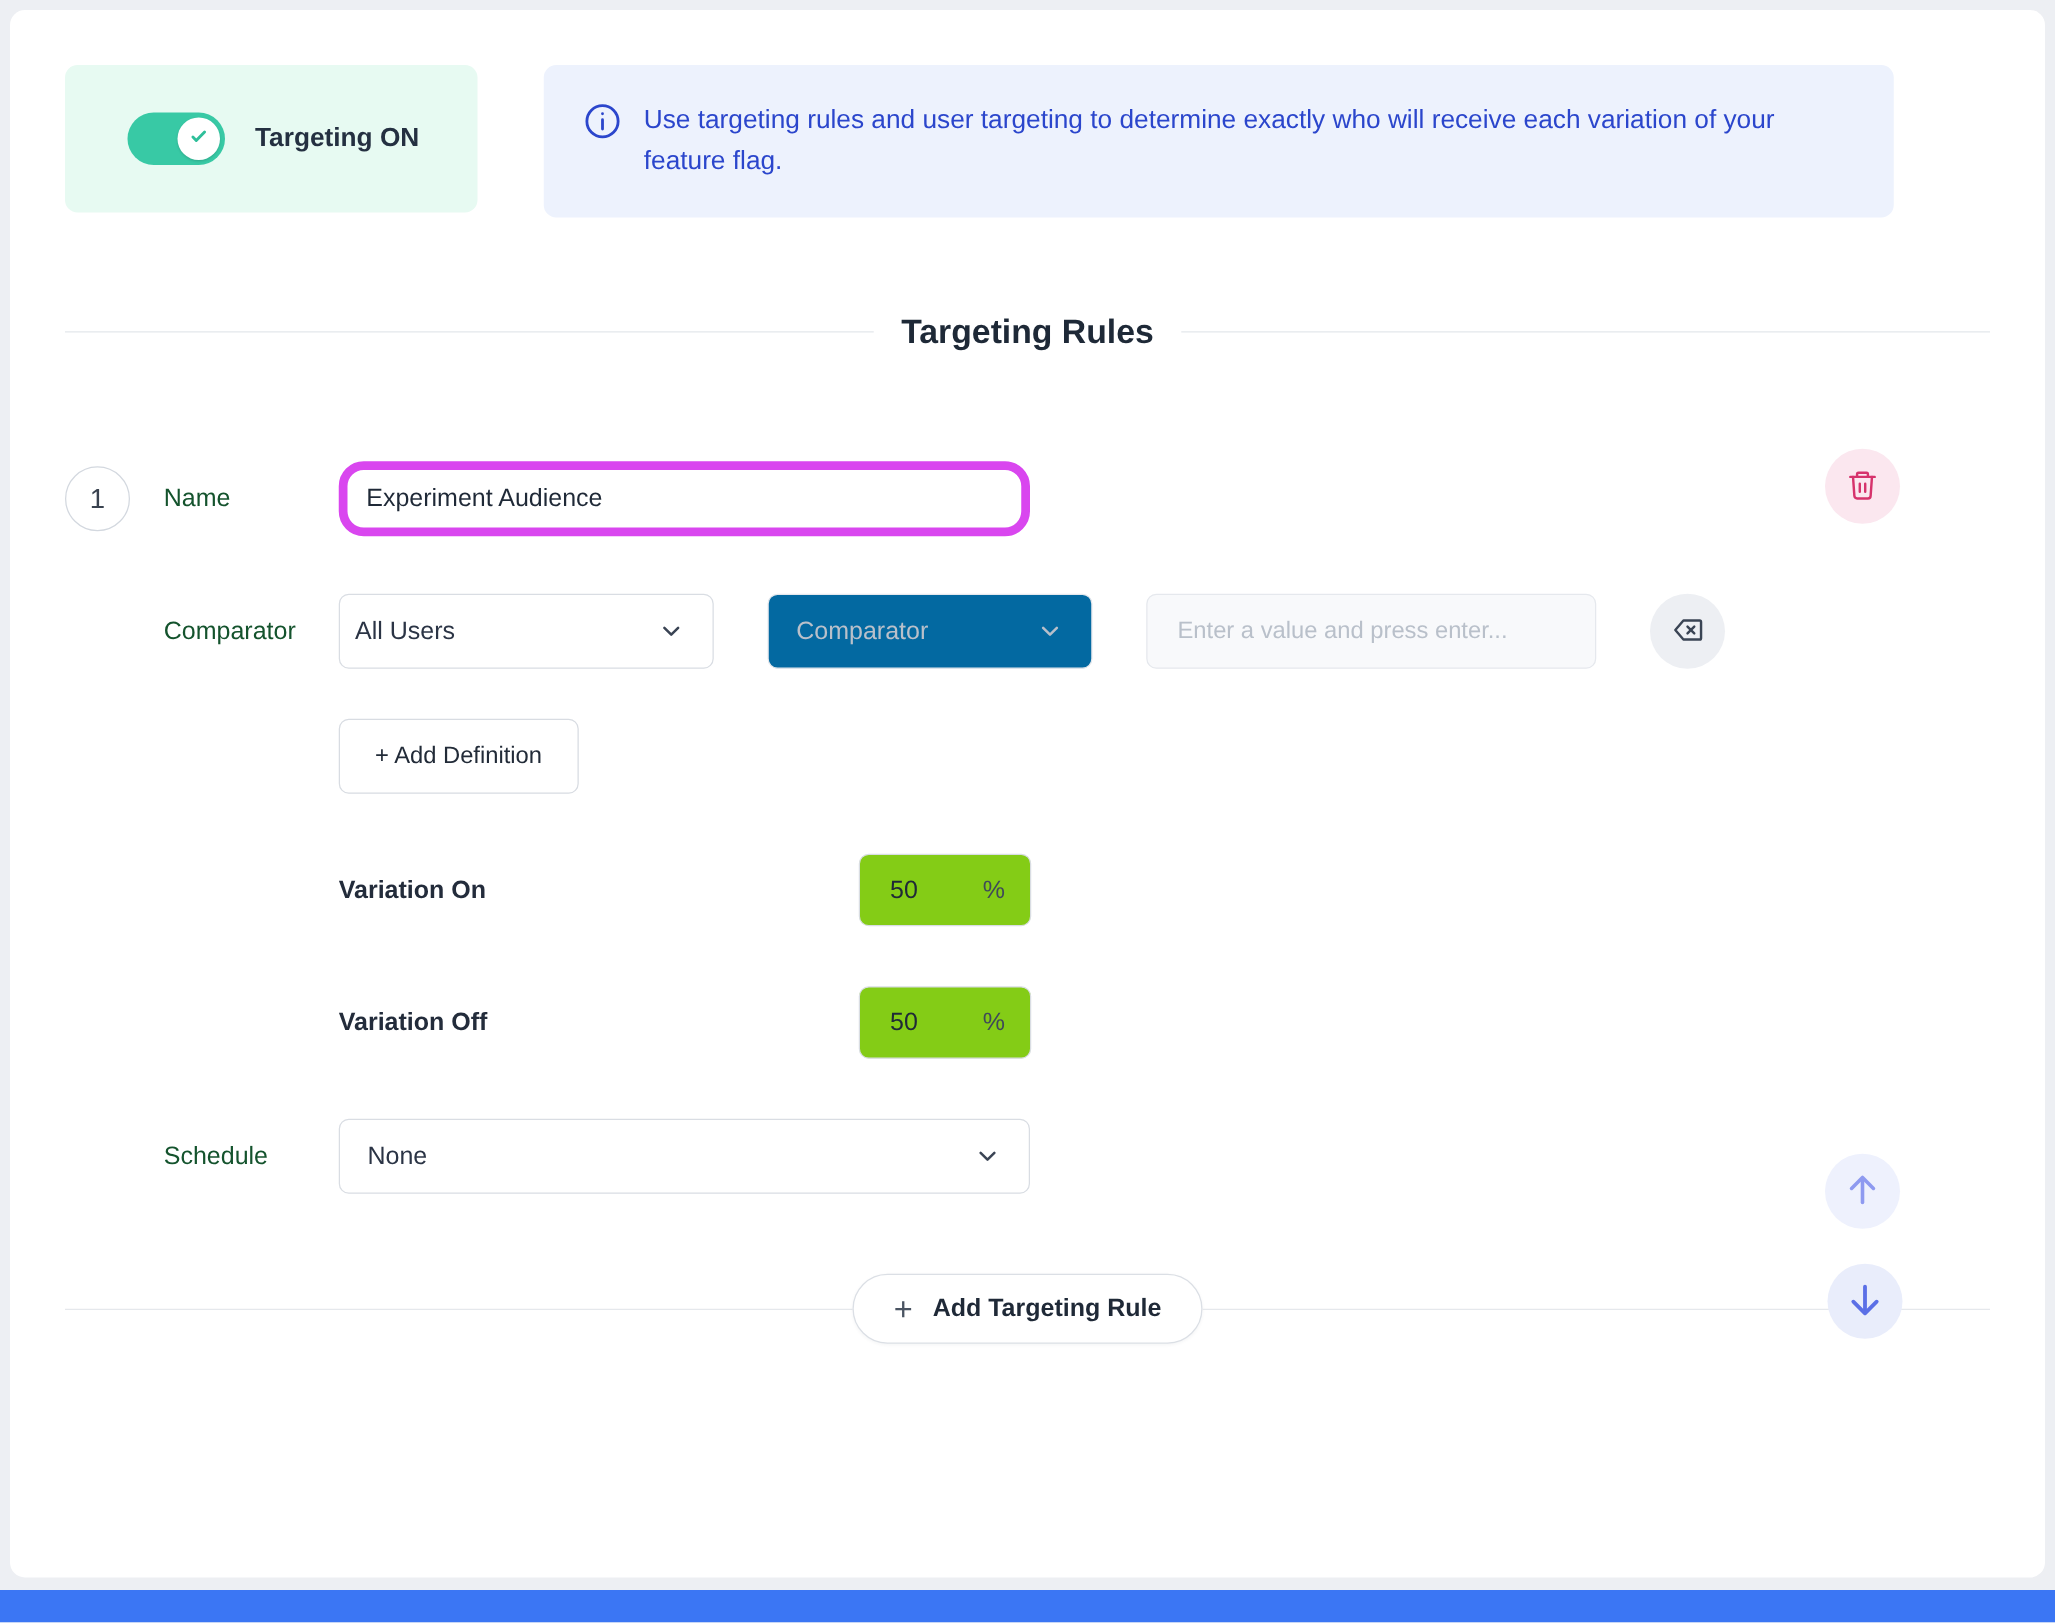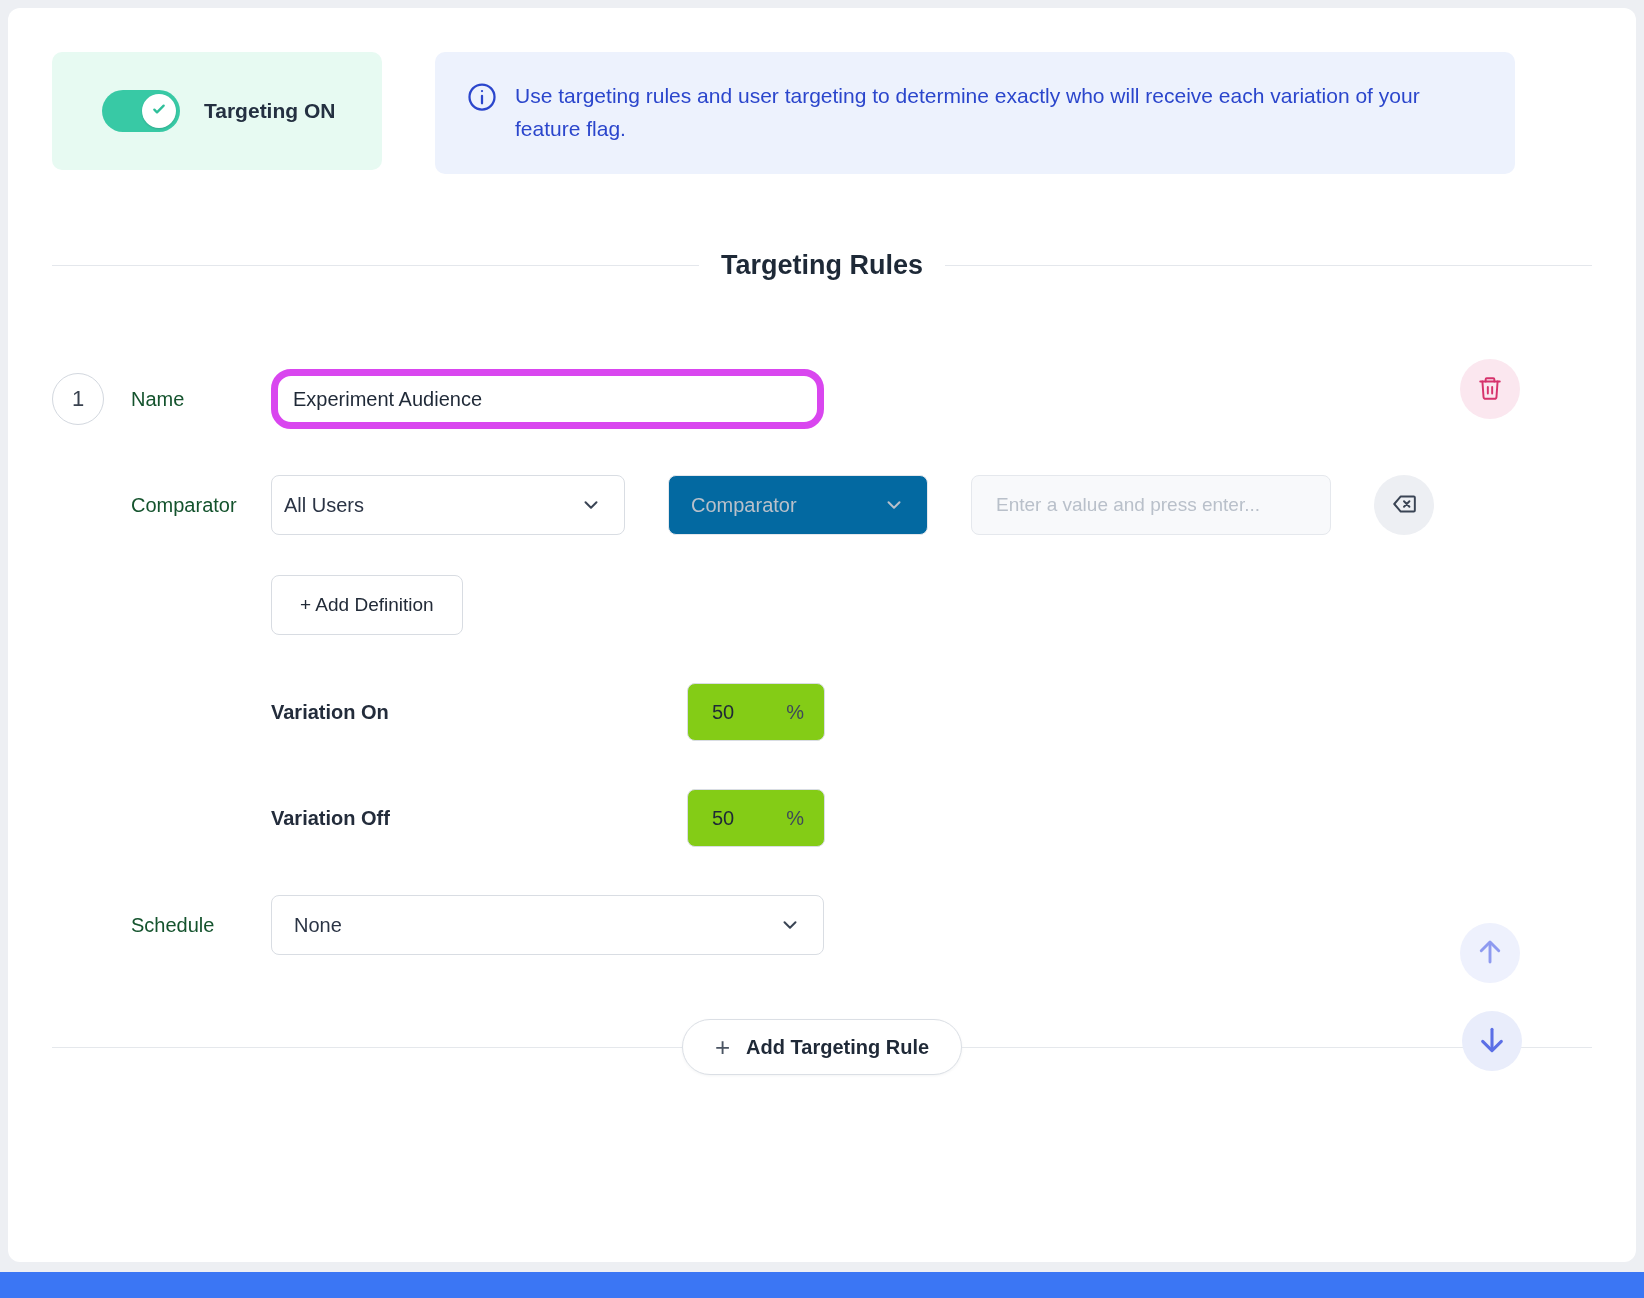--- a/index.html
+++ b/index.html
@@ -81,21 +81,21 @@
     height: 60px; border: 1px solid #d9dde3; border-radius: 8px;
     background: #ffffff; display: flex; align-items: center;
     padding: 0 22px; cursor: pointer;
   }
   .select .val { font-size: 20px; font-weight: 500; color: #2b3445; }
   .select .chev { margin-left: auto; display: flex; }
   .select.disabled { background: #0369a1; border-color: #e5e8ed; cursor: default; }
   .select.disabled .val { color: #b9c0ca; font-weight: 500; }
   .def-row { margin-top: 46px; }
   .def-controls { display: flex; gap: 43px; align-items: center; }
-  .sel-users { width: 354px; padding-left: 12px; }
+  .sel-users { width: 300px; padding-left: 12px; }
   .sel-comparator { width: 260px; }
   .value-input {
     width: 360px; height: 60px;
     border: 1px solid #e5e8ed; border-radius: 8px;
     background: #f8f9fb; padding: 0 24px;
     font-family: "Liberation Sans", sans-serif;
     font-size: 19px; color: #6a7382; outline: none;
   }
   .value-input::placeholder { color: #b9c0ca; }
   .circle-btn {

